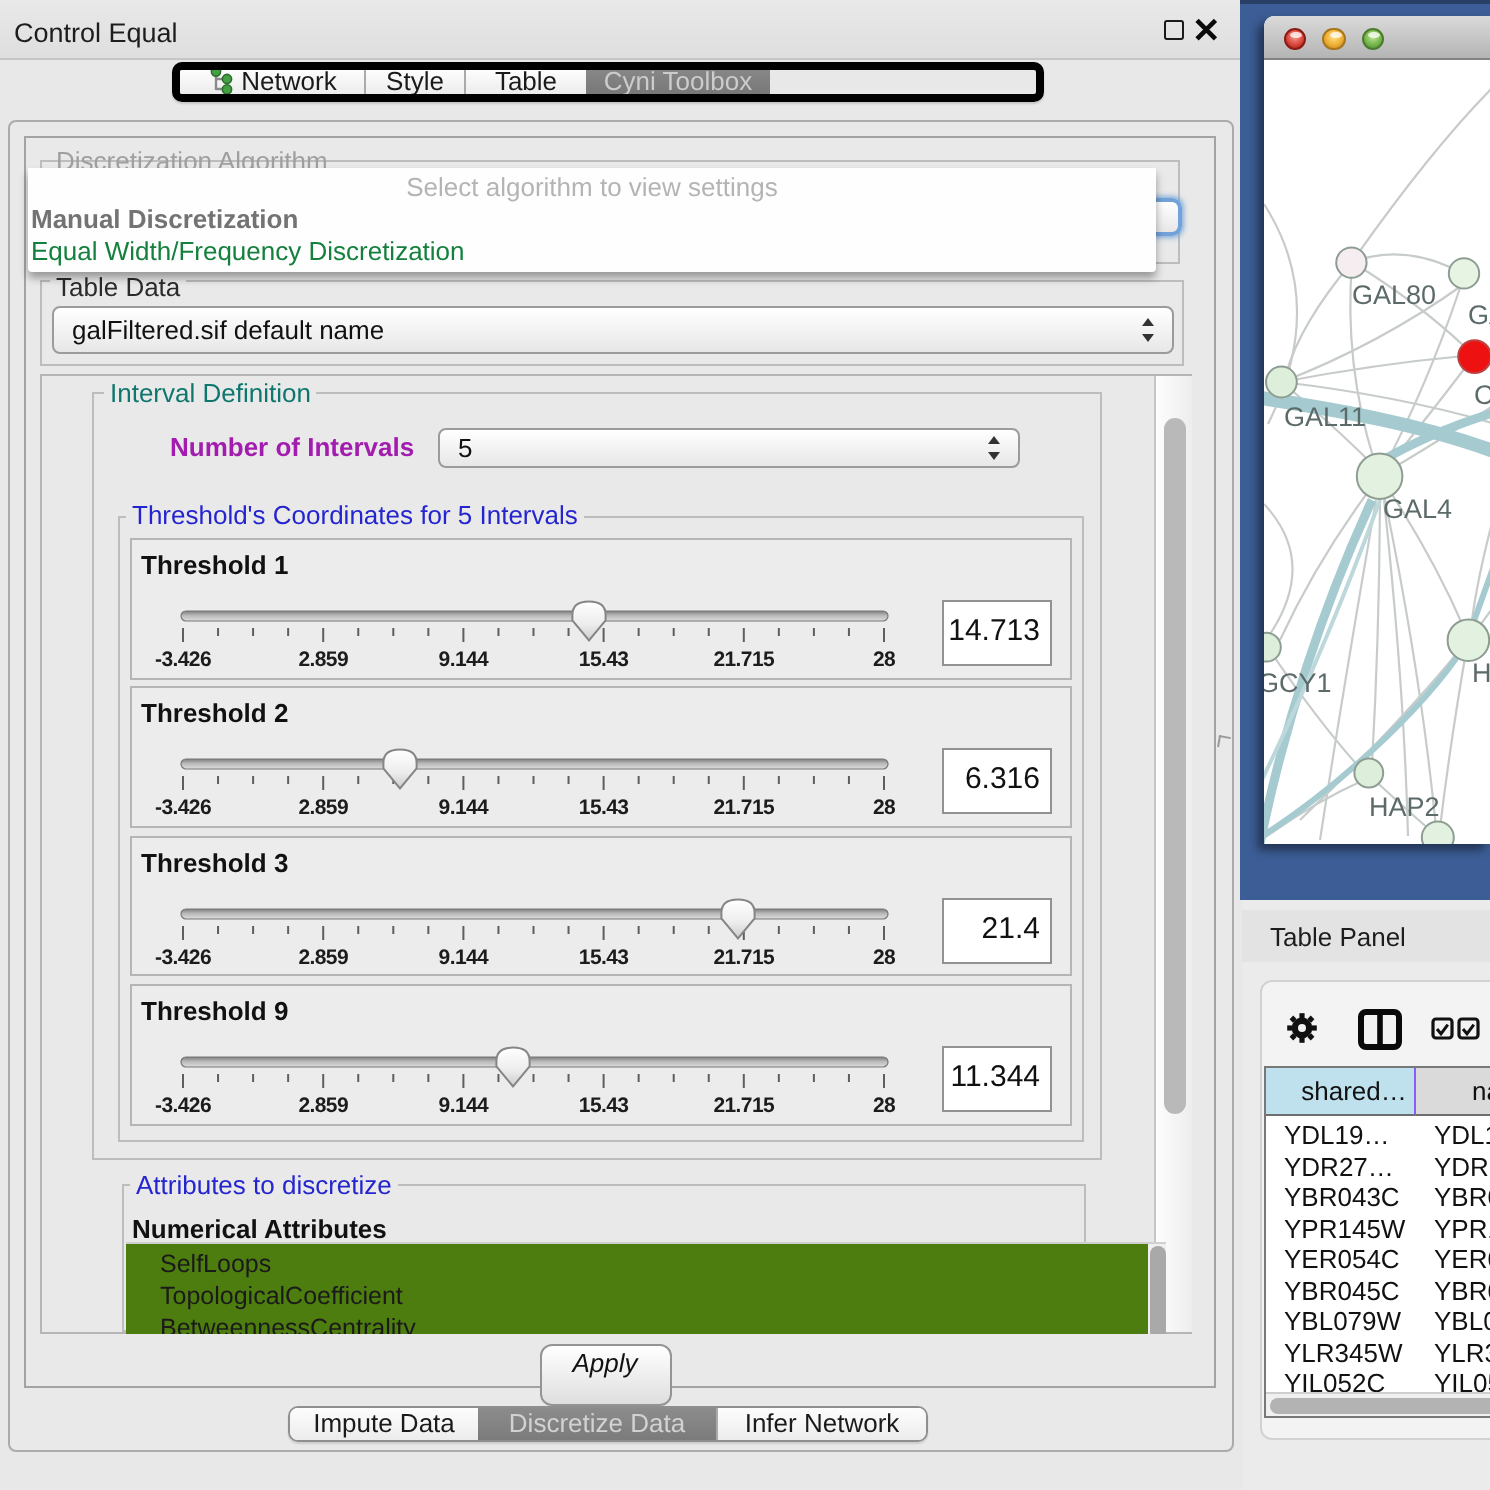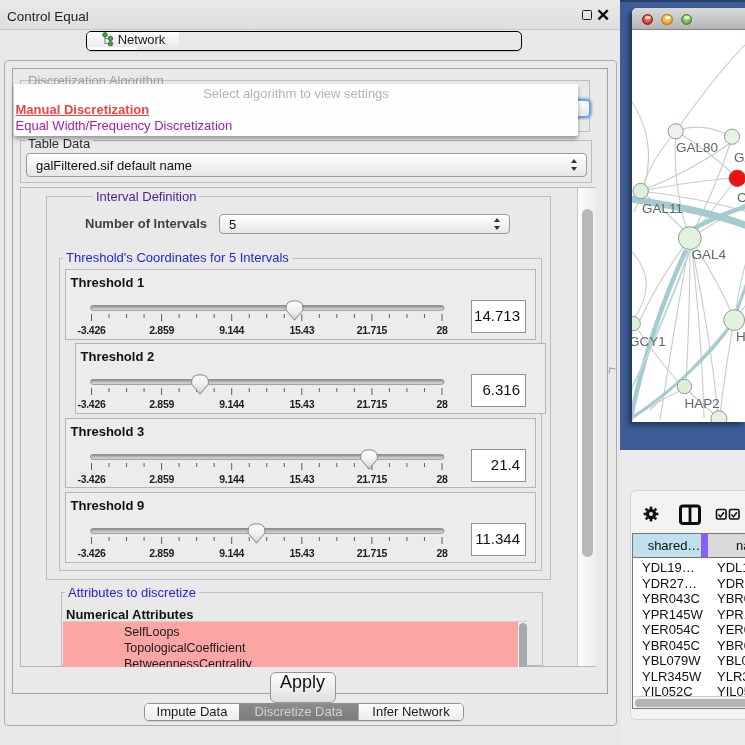--- a/index.html
+++ b/index.html
@@ -8,22 +8,22 @@
   .abs{position:absolute;box-sizing:border-box;}
   .abs *{box-sizing:border-box;}
   
   #titlebar{left:0;top:0;width:621px;height:30px;background:linear-gradient(#e9e9e9,#dedede);
             border-bottom:1px solid #c6c6c6;}
   #titlebar .t{position:absolute;left:7px;top:9px;font-size:13.5px;color:#1d1d1d;}
   #floatbox{left:582px;top:10px;width:10px;height:10px;border:1.6px solid #1a1a1a;border-radius:1.5px;}
   #closex{left:596px;top:5px;font-size:17px;font-weight:bold;color:#0a0a0a;}
   
   .tabstrip{top:30.5px;height:20px;display:flex;font-size:13px;
-            border:1px solid #000000;border-radius:5px;overflow:hidden;
-            box-shadow:0 1px 1px rgba(0,0,0,0.15);flex-direction:column;}
+            border:4px solid #000000;border-radius:5px;overflow:hidden;
+            box-shadow:0 1px 1px rgba(0,0,0,0.15);}
   .tabstrip .seg{height:100%;display:flex;align-items:center;justify-content:center;
             background:linear-gradient(#fdfdfd,#ececec);color:#1a1a1a;border-left:1px solid #aaa;}
   .tabstrip .seg:first-child{border-left:none;}
   .tabstrip .seg.dark{background:linear-gradient(#878787,#787878);color:#cccccc;border-left:none;}
   .tabstrip .seg.afterdark{border-left:none;}
   
   #outerpanel{left:4px;top:60px;width:612.5px;height:666px;border:1px solid #ababab;border-radius:4px;
               background:#e9e9e9;}
   #innerpanel{left:12px;top:68px;width:596px;height:626px;border:1px solid #a3a3a3;background:#e9e9e9;}
   .grp{position:absolute;border:1px solid #bdbdbd;}
@@ -42,21 +42,21 @@
   .valbox{position:absolute;left:471px;width:55px;height:33px;background:#fff;border:1.2px solid #929292;
           font-size:15px;color:#111;text-align:right;line-height:30px;padding-right:5px;}
   
   .btabs{top:702.5px;height:18.5px;display:flex;font-size:13px;border:1px solid #8f8f8f;
          border-radius:5px;overflow:hidden;box-shadow:0 1px 1px rgba(0,0,0,0.12);}
   .btabs .seg{height:100%;display:flex;align-items:center;justify-content:center;
          background:linear-gradient(#fdfdfd,#ececec);color:#1a1a1a;border-left:1px solid #aaa;}
   .btabs .seg:first-child{border-left:none;}
   .btabs .seg.dark{background:linear-gradient(#8c8c8c,#7b7b7b);color:#d2d2d2;border-left:none;}
   #applybtn{left:269.5px;top:672px;width:66px;height:31px;background:linear-gradient(#ffffff,#dedede);
-     border:1px solid #949494;border-radius:6px;font-size:18px;color:#111;text-align:center;line-height:18px;}
+     border:1px solid #949494;border-radius:6px;font-size:13px;color:#111;text-align:center;line-height:18px;font-style:italic;}
   
   #popup{left:14px;top:84px;width:564px;height:52px;background:#fefefe;
          box-shadow:0 3px 4px rgba(0,0,0,0.35);border-radius:0 0 2px 2px;font-size:13px;}
   
   #netframe{left:620px;top:0;width:125px;height:450px;background:#3c5d95;border-top:2px solid #2a3f66;}
   #netwin{position:absolute;left:12px;top:6px;width:113px;height:414px;background:#fff;
           box-shadow:-3px 3px 5px rgba(0,0,0,0.45);border-radius:5px 0 0 0;overflow:hidden;}
   #nettitle{position:absolute;left:0;top:0;width:100%;height:21.5px;
             background:linear-gradient(#dadada,#b4b4b4);border-bottom:1px solid #838383;border-radius:5px 0 0 0;}
   .tl{position:absolute;top:5.5px;width:11.5px;height:11.5px;border-radius:50%;}
@@ -107,23 +107,23 @@
       <span class="txt">galFiltered.sif default name</span>
         <span class="spin"></span>
     </div>
 
     <div class="abs" style="left:20px;top:187px;width:576px;height:480px;border:1px solid #b6b6b6;background:#e9e9e9;"></div>
 
     <div class="abs" style="left:577px;top:188px;width:18.5px;height:478px;background:linear-gradient(90deg,#fdfdfd,#ededed);border-left:1px solid #c5c5c5;"></div>
     <div class="abs" style="left:581.5px;top:209px;width:11px;height:348px;background:#b9b9b9;border-radius:6px;"></div>
 
     <div class="grp abs" style="left:46px;top:196px;width:505px;height:384px;"></div>
-    <div class="grptitle abs" style="left:52px;top:190px;color:#4c1d95;margin-left:41px;">Interval Definition</div>
-
-    <div class="abs" style="left:85px;top:216px;font-size:13px;font-weight:bold;color:#404040;">Number of Intervals</div>
+    <div class="grptitle abs" style="left:52px;top:190px;color:#0f766e;">Interval Definition</div>
+
+    <div class="abs" style="left:85px;top:216px;font-size:13px;font-weight:bold;color:#a21caf;">Number of Intervals</div>
     <div class="combo abs" style="left:219px;top:214px;width:291px;height:19.5px;">
       <span class="txt">5</span>
         <span class="spin"></span>
     </div>
 
     <div class="grp abs" style="left:59px;top:258px;width:483px;height:313px;"></div>
     <div class="grptitle abs blab" style="left:63px;top:251px;">Threshold's Coordinates for 5 Intervals</div>
 
     <div class="thpanel abs" style="top:269.0px;">
       <div class="tt">Threshold 1</div>
@@ -168,21 +168,21 @@
     <div class="abs" style="left:85px;top:324.0px;width:380px;height:12px;font-size:10.5px;font-weight:bold;color:#1c1c1c;letter-spacing:-0.3px;">
         <span style="position:absolute;left:6.5px;transform:translateX(-50%);">-3.426</span>
         <span style="position:absolute;left:76.6px;transform:translateX(-50%);">2.859</span>
         <span style="position:absolute;left:146.7px;transform:translateX(-50%);">9.144</span>
         <span style="position:absolute;left:216.8px;transform:translateX(-50%);">15.43</span>
         <span style="position:absolute;left:286.9px;transform:translateX(-50%);">21.715</span>
         <span style="position:absolute;left:357.0px;transform:translateX(-50%);">28</span>
       </div>
     <div class="valbox abs" style="top:300.0px;">14.713</div>
 
-    <div class="thpanel abs" style="top:343.0px;margin-left:10px;">
+    <div class="thpanel abs" style="top:343.0px;">
       <div class="tt">Threshold 2</div>
     </div>
     <svg class="abs" style="left:85px;top:371.0px;" width="380" height="34" viewBox="0 0 380 34">
       <defs>
         <linearGradient id="trk2" x1="0" y1="0" x2="0" y2="1">
           <stop offset="0" stop-color="#7e7e7e"></stop>
             <stop offset="0.45" stop-color="#b9b9b9"></stop>
             <stop offset="1" stop-color="#dddddd"></stop>
         </linearGradient>
         <linearGradient id="th2" x1="0" y1="0" x2="0" y2="1">
@@ -321,40 +321,40 @@
         <span style="position:absolute;left:146.7px;transform:translateX(-50%);">9.144</span>
         <span style="position:absolute;left:216.8px;transform:translateX(-50%);">15.43</span>
         <span style="position:absolute;left:286.9px;transform:translateX(-50%);">21.715</span>
         <span style="position:absolute;left:357.0px;transform:translateX(-50%);">28</span>
       </div>
     <div class="valbox abs" style="top:523.0px;">11.344</div>
 
     <div class="grp abs" style="left:61px;top:592px;width:482px;height:74px;"></div>
     <div class="grptitle abs blab" style="left:65px;top:586px;">Attributes to discretize</div>
     <div class="abs" style="left:66px;top:607px;font-size:13px;font-weight:bold;color:#111;">Numerical Attributes</div>
-    <div class="abs" style="left:63px;top:621px;width:464px;height:46px;background:#fca5a5;border-top:1px solid #cfcfcf;overflow:hidden;padding-left:44px;">
+    <div class="abs" style="left:63px;top:621px;width:520px;height:46px;background:#4d7c0f;border-top:1px solid #cfcfcf;overflow:hidden;">
       <div style="font-size:12.5px;color:#1a1a1a;padding-left:17px;line-height:16px;padding-top:2px;">SelfLoops<br>TopologicalCoefficient<br>BetweennessCentrality</div>
       <div style="position:absolute;right:0;top:0;width:9px;height:46px;background:#efefef;"></div>
       <div style="position:absolute;right:0.5px;top:1px;width:8px;height:60px;background:#a9a9a9;border-radius:4px;"></div>
     </div>
 
     <div id="applybtn" class="abs">Apply</div>
 
     <div class="btabs abs" style="left:144px;width:320px;">
       <div class="seg" style="width:94px;">Impute Data</div>
       <div class="seg dark" style="width:119px;">Discretize Data</div>
       <div class="seg afterdark" style="width:105px;">Infer Network</div>
     </div>
 
     <div class="abs" style="left:609px;top:368px;width:6px;height:6px;border-left:1.5px solid #9a9a9a;border-top:1.5px solid #9a9a9a;transform:rotate(10deg);"></div>
 
     <div id="popup" class="abs">
       <div class="abs" style="left:0;top:2px;width:100%;text-align:center;color:#b4b4b4;">Select algorithm to view settings</div>
-      <div class="abs" style="left:1.5px;top:18px;font-weight:bold;color:#ef4444;text-decoration:underline;">Manual Discretization</div>
-      <div class="abs" style="left:1.5px;top:34px;color:#a21caf;">Equal Width/Frequency Discretization</div>
+      <div class="abs" style="left:1.5px;top:18px;font-weight:bold;color:#737373;">Manual Discretization</div>
+      <div class="abs" style="left:1.5px;top:34px;color:#15803d;">Equal Width/Frequency Discretization</div>
     </div>
   </div>
 
   <div id="netframe" class="abs">
     <div id="netwin">
       <svg id="netsvg" width="113" height="414" viewBox="632 6 113 414" style="position:absolute;left:0;top:0;">
         <g fill="none" stroke="#c7cccb" stroke-width="1.1">
           <path d="M676,129 Q716,72 748,40"></path>
           <path d="M676,129 Q700,120 726,132"></path>
           <path d="M676,129 Q710,150 733,172"></path>
@@ -421,20 +421,23 @@
             <i></i>
           </div>
         <div class="tl" style="left:48.5px;background:radial-gradient(circle at 50% 38%,#c0e59b,#7dbb52 50%,#559336 90%);border:0.5px solid #4a7d2b;">
             <i></i>
           </div>
       </div>
     </div>
   </div>
 
   <div id="rightbg" class="abs"></div>
+  <div id="tablehdr" class="abs">
+      <div class="t">Table Panel</div>
+    </div>
   <div id="toolpanel" class="abs"></div>
   <div id="tbicons" class="abs" style="left:630px;top:490px;width:115px;height:48px;">
     <svg width="115" height="48" viewBox="0 0 115 48">
 
       <g transform="translate(21,24)" fill="#111">
         <circle r="5.2"></circle>
         <g stroke="#111" stroke-width="2.6">
           <line x1="0" y1="-5" x2="0" y2="-7.4"></line>
             <line x1="0" y1="5" x2="0" y2="7.4"></line>
           <line x1="-5" y1="0" x2="-7.4" y2="0"></line>
@@ -452,21 +455,21 @@
 
       <g fill="none" stroke="#111">
         <rect x="86.5" y="19.5" width="9.5" height="9.5" rx="1.5" stroke-width="1.6"></rect>
         <path d="M88.5 24.5 l2 2.4 l3.4 -4.6" stroke-width="1.5"></path>
         <rect x="99.5" y="19.5" width="9.5" height="9.5" rx="1.5" stroke-width="1.6"></rect>
         <path d="M101.5 24.5 l2 2.4 l3.4 -4.6" stroke-width="1.5"></path>
       </g>
     </svg>
   </div>
   <div id="dtable" class="abs">
-    <div class="abs" style="left:0;top:0;width:75px;height:24px;background:#bfe0ed;border-right:7px solid #8b5cf6;border-bottom:1px solid #6e6e6e;text-align:center;line-height:24px;text-indent:14px;">shared…</div>
+    <div class="abs" style="left:0;top:0;width:75px;height:24px;background:#bfe0ed;border-right:1px solid #8b5cf6;border-bottom:1px solid #6e6e6e;text-align:center;line-height:24px;text-indent:14px;">shared…</div>
     <div class="abs" style="left:75px;top:0;width:80px;height:24px;background:#dadada;border-bottom:1px solid #6e6e6e;line-height:24px;">
         <span style="position:absolute;left:28px;">name</span>
       </div>
     <div class="abs" style="left:0;top:26px;width:200px;line-height:15.5px;">
       <div style="position:absolute;left:9px;top:0;">YDL19…<br>YDR27…<br>YBR043C<br>YPR145W<br>YER054C<br>YBR045C<br>YBL079W<br>YLR345W<br>YIL052C</div>
       <div style="position:absolute;left:84px;top:0;">YDL194W<br>YDR277C<br>YBR043C<br>YPR145W<br>YER054C<br>YBR045C<br>YBL079W<br>YLR345W<br>YIL052C</div>
     </div>
     <div class="abs" style="left:0;top:162px;width:113px;height:13px;background:#f0f0f0;border-top:1px solid #cfcfcf;">
       <div style="position:absolute;left:2px;top:1.5px;width:130px;height:8.5px;background:#b3b3b3;border-radius:4.5px;"></div>
     </div>

